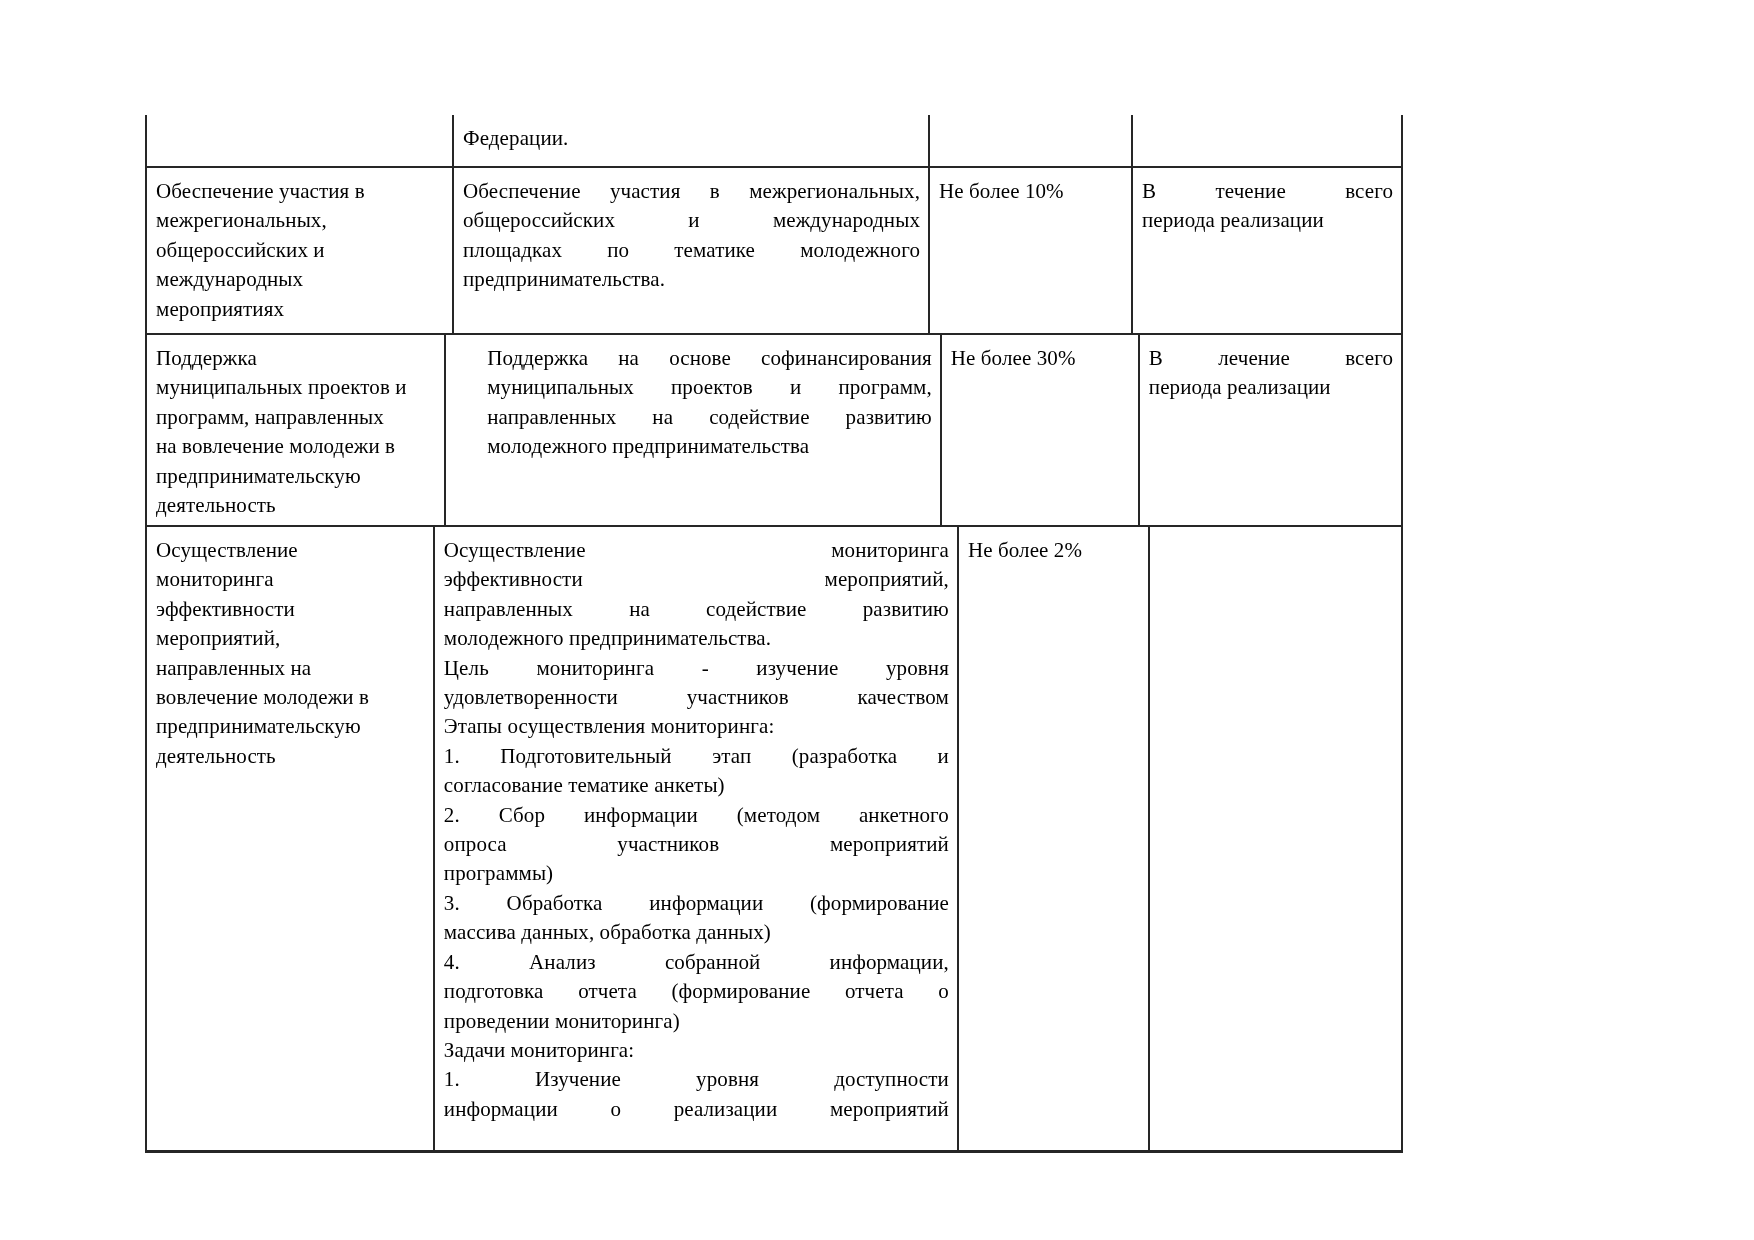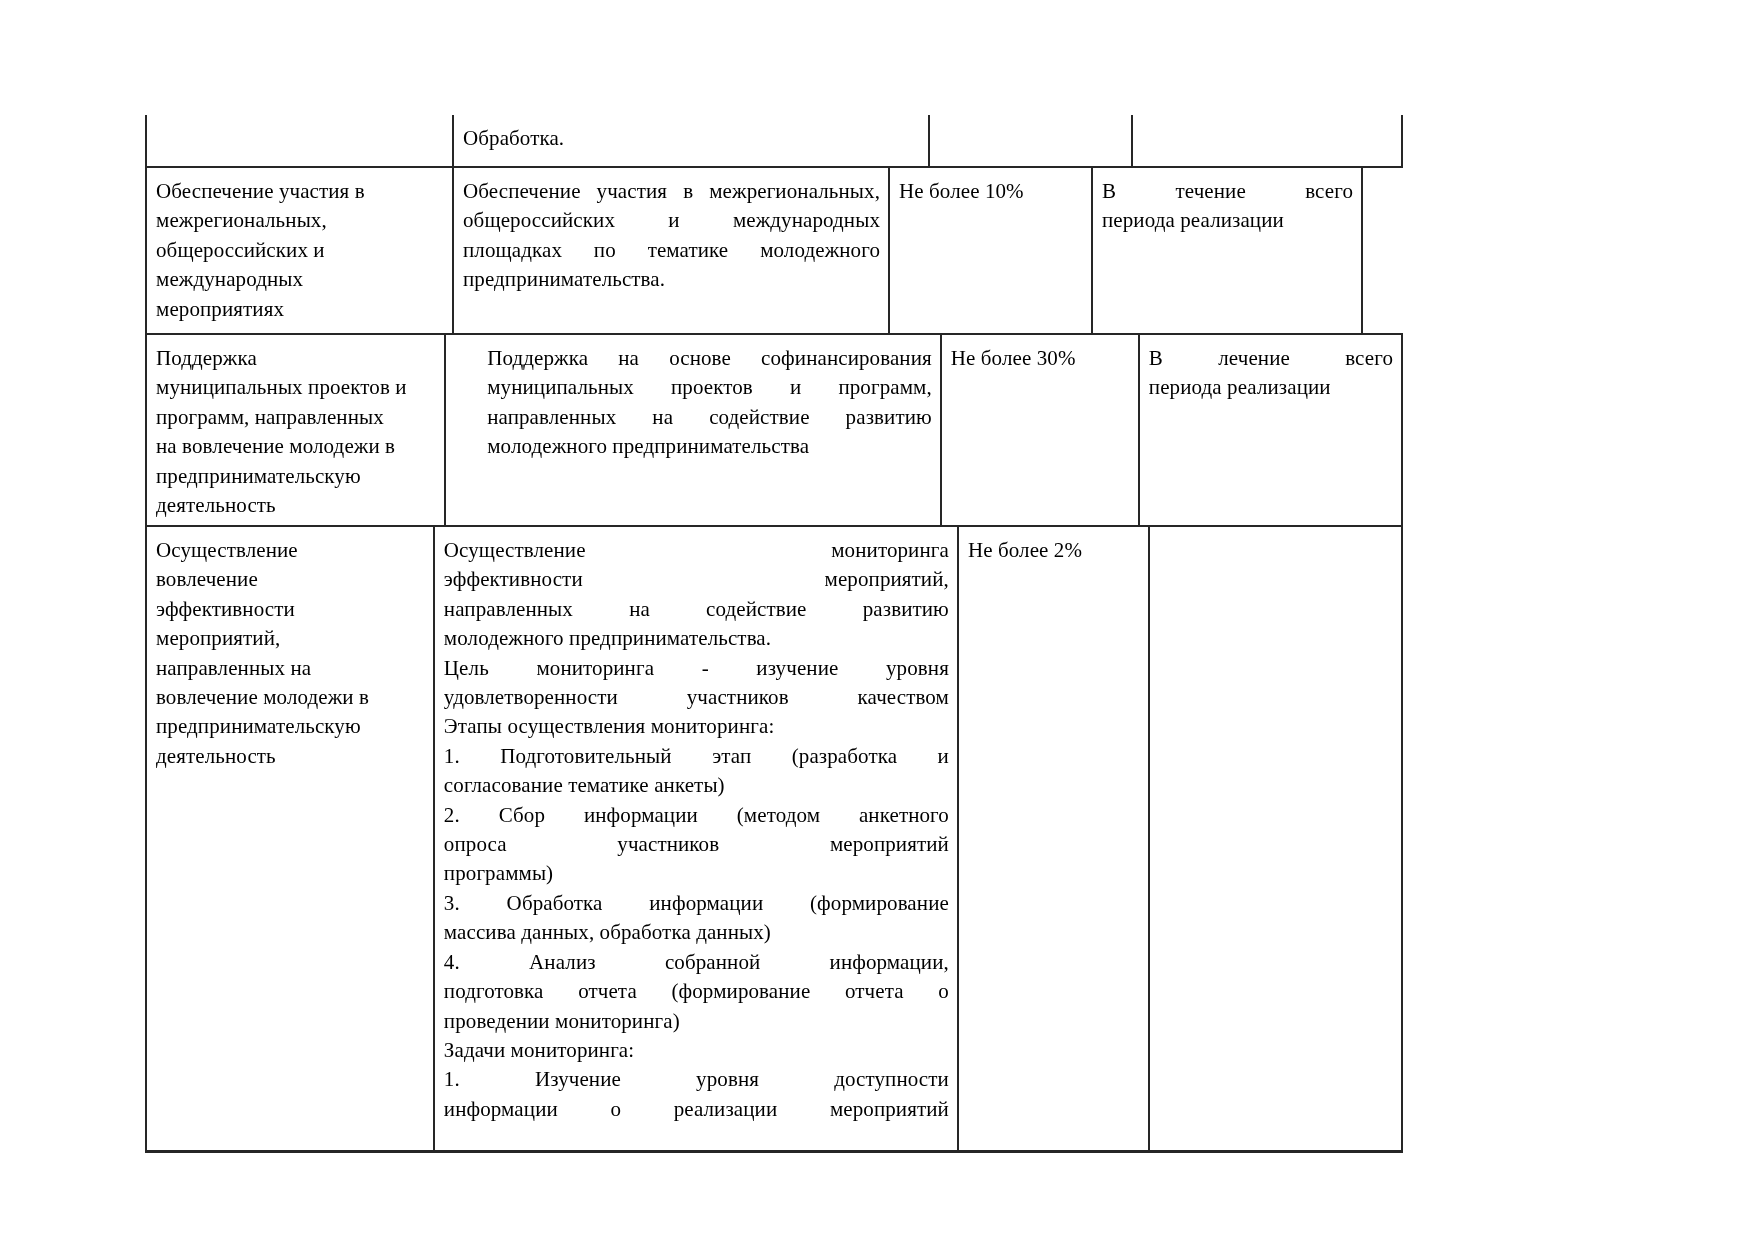--- a/index.html
+++ b/index.html
@@ -52,34 +52,34 @@
   }
 </style>
 </head>
 <body>
 
 <div class="page">
   <div class="doc-table" id="doc-table">
       <div class="t-row" style="height: 53px;">
         <div class="t-cell" style="width: 307px;"></div>
         <div class="t-cell" style="width: 476px;">
-          <div class="t-line">Обработка.</div>
+          <div class="t-line">Федерации.</div>
         </div>
         <div class="t-cell" style="width: 203px;"></div>
         <div class="t-cell" style="width: 270px;"></div>
       </div>
       <div class="t-row" style="height: 167px;">
         <div class="t-cell" style="width: 307px;">
           <div class="t-line">Обеспечение участия в</div>
           <div class="t-line">межрегиональных,</div>
           <div class="t-line">общероссийских и</div>
           <div class="t-line">международных</div>
           <div class="t-line">мероприятиях</div>
         </div>
-        <div class="t-cell" style="width: 436px;">
+        <div class="t-cell" style="width: 476px;">
           <div class="t-line spread">Обеспечение участия в межрегиональных,</div>
           <div class="t-line spread">общероссийских и международных</div>
           <div class="t-line spread">площадках по тематике молодежного</div>
           <div class="t-line">предпринимательства.</div>
         </div>
         <div class="t-cell" style="width: 203px;">
           <div class="t-line">Не более 10%</div>
         </div>
         <div class="t-cell" style="width: 270px;">
           <div class="t-line spread">В течение всего</div>
@@ -105,21 +105,21 @@
           <div class="t-line">Не более 30%</div>
         </div>
         <div class="t-cell" style="width: 270px;">
           <div class="t-line spread">В лечение всего</div>
           <div class="t-line">периода реализации</div>
         </div>
       </div>
       <div class="t-row" style="height: 626px;">
         <div class="t-cell" style="width: 307px;">
           <div class="t-line">Осуществление</div>
-          <div class="t-line">вовлечение</div>
+          <div class="t-line">мониторинга</div>
           <div class="t-line">эффективности</div>
           <div class="t-line">мероприятий,</div>
           <div class="t-line">направленных на</div>
           <div class="t-line">вовлечение молодежи в</div>
           <div class="t-line">предпринимательскую</div>
           <div class="t-line">деятельность</div>
         </div>
         <div class="t-cell" style="width: 560px;">
           <div class="t-line spread">Осуществление мониторинга</div>
           <div class="t-line spread">эффективности мероприятий,</div>

